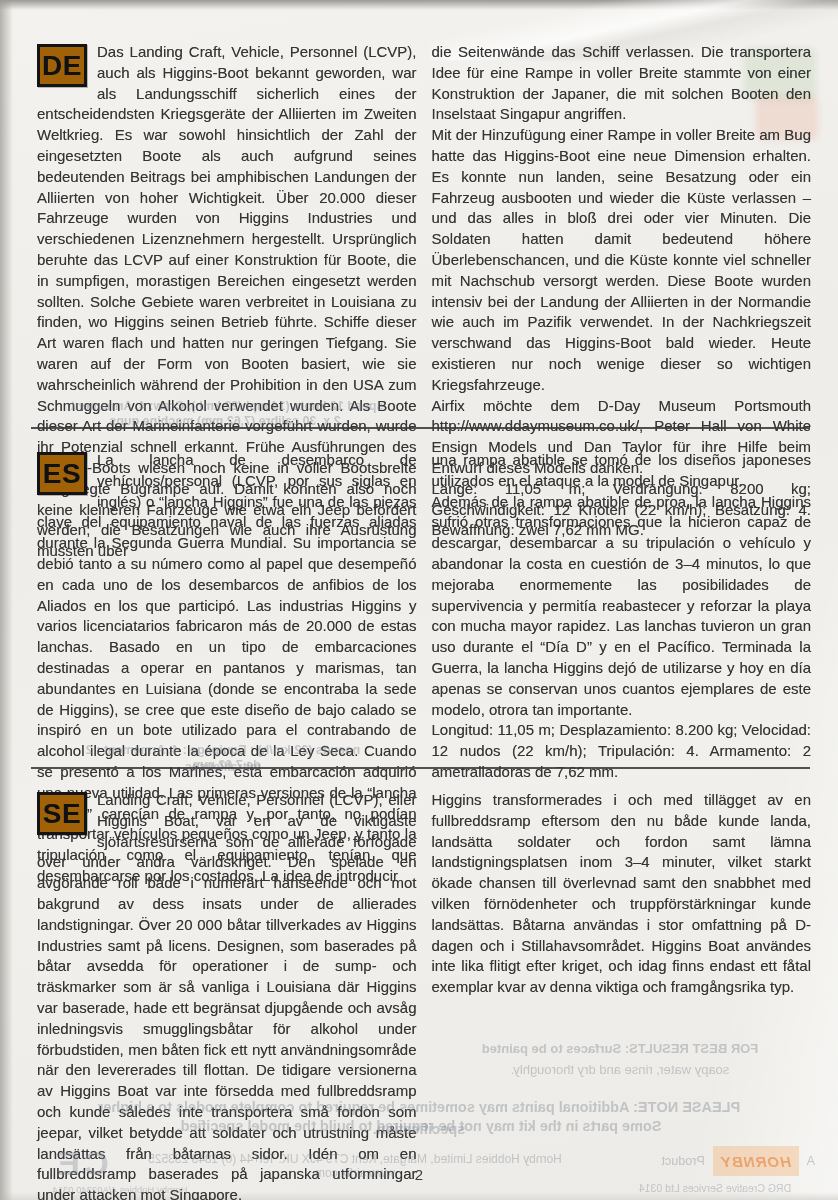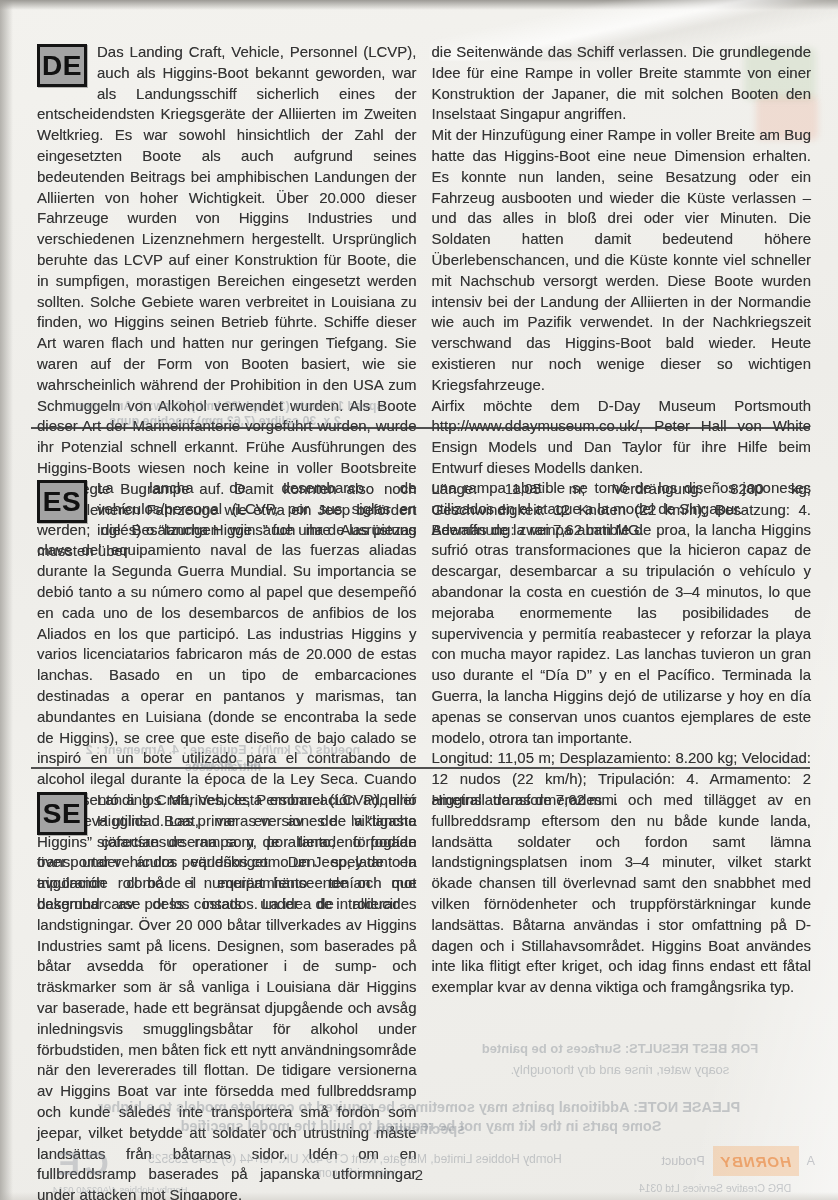--- a/index.html
+++ b/index.html
@@ -16,21 +16,21 @@
   .crease{position:absolute;left:430px;top:-10px;width:430px;height:70px;
     background:linear-gradient(168deg, rgba(255,255,255,0) 30%, rgba(255,255,255,0.7) 48%, rgba(210,208,203,0.35) 58%, rgba(255,255,255,0) 72%);
     filter:blur(1px);}
   
   .sect{position:absolute;left:37px;width:774px;display:grid;
         grid-template-columns:1fr 1fr;column-gap:15px;}
   .col{color:#343434;font-size:15px;line-height:20.8px;text-align:justify;
        text-shadow:0 0 0.5px rgba(70,70,70,0.55);}
   .col p{margin:0;}
   .badge{float:left;width:44px;height:37px;margin:2px 10px 3px 0;
-         background:#a3a3a3;border:3px solid #141414;box-sizing:content-box;
+         background:#a16207;border:3px solid #141414;box-sizing:content-box;
          text-align:center;font-weight:bold;font-size:28px;line-height:37px;
          color:#111;letter-spacing:0.5px;box-shadow:1px 1px 0 rgba(0,0,0,0.25);}
   .divider{position:absolute;left:31px;width:779px;border-top:2px solid #3a3a3a;opacity:0.88;}
   .pageno{position:absolute;left:0;right:0;top:1166px;text-align:center;
           font-size:15px;color:#3d3d3d;}
   
   .ghost{position:absolute;transform:scaleX(-1);color:rgba(122,128,140,0.38);
          filter:blur(0.4px);text-align:center;}
   .ghost.bold{font-weight:bold;}
   .blob{position:absolute;filter:blur(3px);border-radius:6px;}
@@ -53,33 +53,33 @@
 <div class="blob green" style="left:744px;top:48px;width:72px;height:52px;"></div>
 <div class="blob red" style="left:756px;top:96px;width:62px;height:44px;"></div>
 
 <div class="sect" style="top:42px;">
   <div class="col">
     <p>
       <span class="badge">DE</span><span>Das Landing Craft, Vehicle, Personnel (LCVP), auch als Higgins-Boot bekannt geworden, war als Landungsschiff sicherlich eines der entscheidendsten Kriegsgeräte der Alliierten im Zweiten Weltkrieg. Es war sowohl hinsichtlich der Zahl der eingesetzten Boote als auch aufgrund seines bedeutenden Beitrags bei amphibischen Landungen der Alliierten von hoher Wichtigkeit. Über 20.000 dieser Fahrzeuge wurden von Higgins Industries und verschiedenen Lizenznehmern hergestellt. Ursprünglich beruhte das LCVP auf einer Konstruktion für Boote, die in sumpfigen, morastigen Bereichen eingesetzt werden sollten. Solche Gebiete waren verbreitet in Louisiana zu finden, wo Higgins seinen Betrieb führte. Schiffe dieser Art waren flach und hatten nur geringen Tiefgang. Sie waren auf der Form von Booten basiert, wie sie wahrscheinlich während der Prohibition in den USA zum Schmuggeln von Alkohol verwendet wurden. Als Boote dieser Art der Marineinfanterie vorgeführt wurden, wurde ihr Potenzial schnell erkannt. Frühe Ausführungen des Higgins-Boots wiesen noch keine in voller Bootsbreite ausgelegte Bugrampe auf. Damit konnten also noch keine kleineren Fahrzeuge wie etwa ein Jeep befördert werden; die Besatzungen wie auch ihre Ausrüstung mussten über</span>
     </p>
   </div>
   <div class="col">
-    <p>die Seitenwände das Schiff verlassen. Die grundlegende Idee für eine Rampe in voller Breite stammte von einer Konstruktion der Japaner, die mit solchen Booten den Inselstaat Singapur angriffen.</p>
+    <p>die Seitenwände das Schiff verlassen. Die transportera Idee für eine Rampe in voller Breite stammte von einer Konstruktion der Japaner, die mit solchen Booten den Inselstaat Singapur angriffen.</p>
     <p>Mit der Hinzufügung einer Rampe in voller Breite am Bug hatte das Higgins-Boot eine neue Dimension erhalten. Es konnte nun landen, seine Besatzung oder ein Fahrzeug ausbooten und wieder die Küste verlassen – und das alles in bloß drei oder vier Minuten. Die Soldaten hatten damit bedeutend höhere Überlebenschancen, und die Küste konnte viel schneller mit Nachschub versorgt werden. Diese Boote wurden intensiv bei der Landung der Alliierten in der Normandie wie auch im Pazifik verwendet. In der Nachkriegszeit verschwand das Higgins-Boot bald wieder. Heute existieren nur noch wenige dieser so wichtigen Kriegsfahrzeuge.</p>
     <p>Airfix möchte dem D-Day Museum Portsmouth http://www.ddaymuseum.co.uk/, Peter Hall von White Ensign Models und Dan Taylor für ihre Hilfe beim Entwurf dieses Modells danken.</p>
     <p>Länge: 11,05 m; Verdrängung: 8200 kg; Geschwindigkeit: 12 Knoten (22 km/h); Besatzung: 4. Bewaffnung: zwei 7,62 mm MG.</p>
   </div>
 </div>
 
 <div class="ghost bold" style="left:60px;top:398px;width:330px;font-size:12.5px;line-height:17px;">speed 12 knots (14 mph/22 kmh), Crew: 4, Armament:</div>
 <div class="ghost bold" style="left:90px;top:414px;width:270px;font-size:12.5px;">2 x .30 calibre (7,62 mm) machine guns</div>
 
 <div class="divider" style="top:427px;"></div>
 
-<div class="sect" style="top:450px;margin-top:28px;">
+<div class="sect" style="top:450px;">
   <div class="col">
     <p>
       <span class="badge">ES</span><span>La lancha de desembarco de vehículos/personal (LCVP, por sus siglas en inglés) o “lancha Higgins” fue una de las piezas clave del equipamiento naval de las fuerzas aliadas durante la Segunda Guerra Mundial. Su importancia se debió tanto a su número como al papel que desempeñó en cada uno de los desembarcos de anfibios de los Aliados en los que participó. Las industrias Higgins y varios licenciatarios fabricaron más de 20.000 de estas lanchas. Basado en un tipo de embarcaciones destinadas a operar en pantanos y marismas, tan abundantes en Luisiana (donde se encontraba la sede de Higgins), se cree que este diseño de bajo calado se inspiró en un bote utilizado para el contrabando de alcohol ilegal durante la época de la Ley Seca. Cuando se presentó a los Marines, esta embarcación adquirió una nueva utilidad. Las primeras versiones de la “lancha Higgins” carecían de rampa y, por tanto, no podían transportar vehículos pequeños como un Jeep, y tanto la tripulación como el equipamiento tenían que desembarcarse por los costados. La idea de introducir</span>
     </p>
   </div>
   <div class="col">
     <p>una rampa abatible se tomó de los diseños japoneses utilizados en el ataque a la model de Singapur.</p>
     <p>Además de la rampa abatible de proa, la lancha Higgins sufrió otras transformaciones que la hicieron capaz de descargar, desembarcar a su tripulación o vehículo y abandonar la costa en cuestión de 3–4 minutos, lo que mejoraba enormemente las posibilidades de supervivencia y permitía reabastecer y reforzar la playa con mucha mayor rapidez. Las lanchas tuvieron un gran uso durante el “Día D” y en el Pacífico. Terminada la Guerra, la lancha Higgins dejó de utilizarse y hoy en día apenas se conservan unos cuantos ejemplares de este modelo, otrora tan importante.</p>
     <p>Longitud: 11,05 m; Desplazamiento: 8.200 kg; Velocidad: 12 nudos (22 km/h); Tripulación: 4. Armamento: 2 ametralladoras de 7,62 mm.</p>
   </div>

